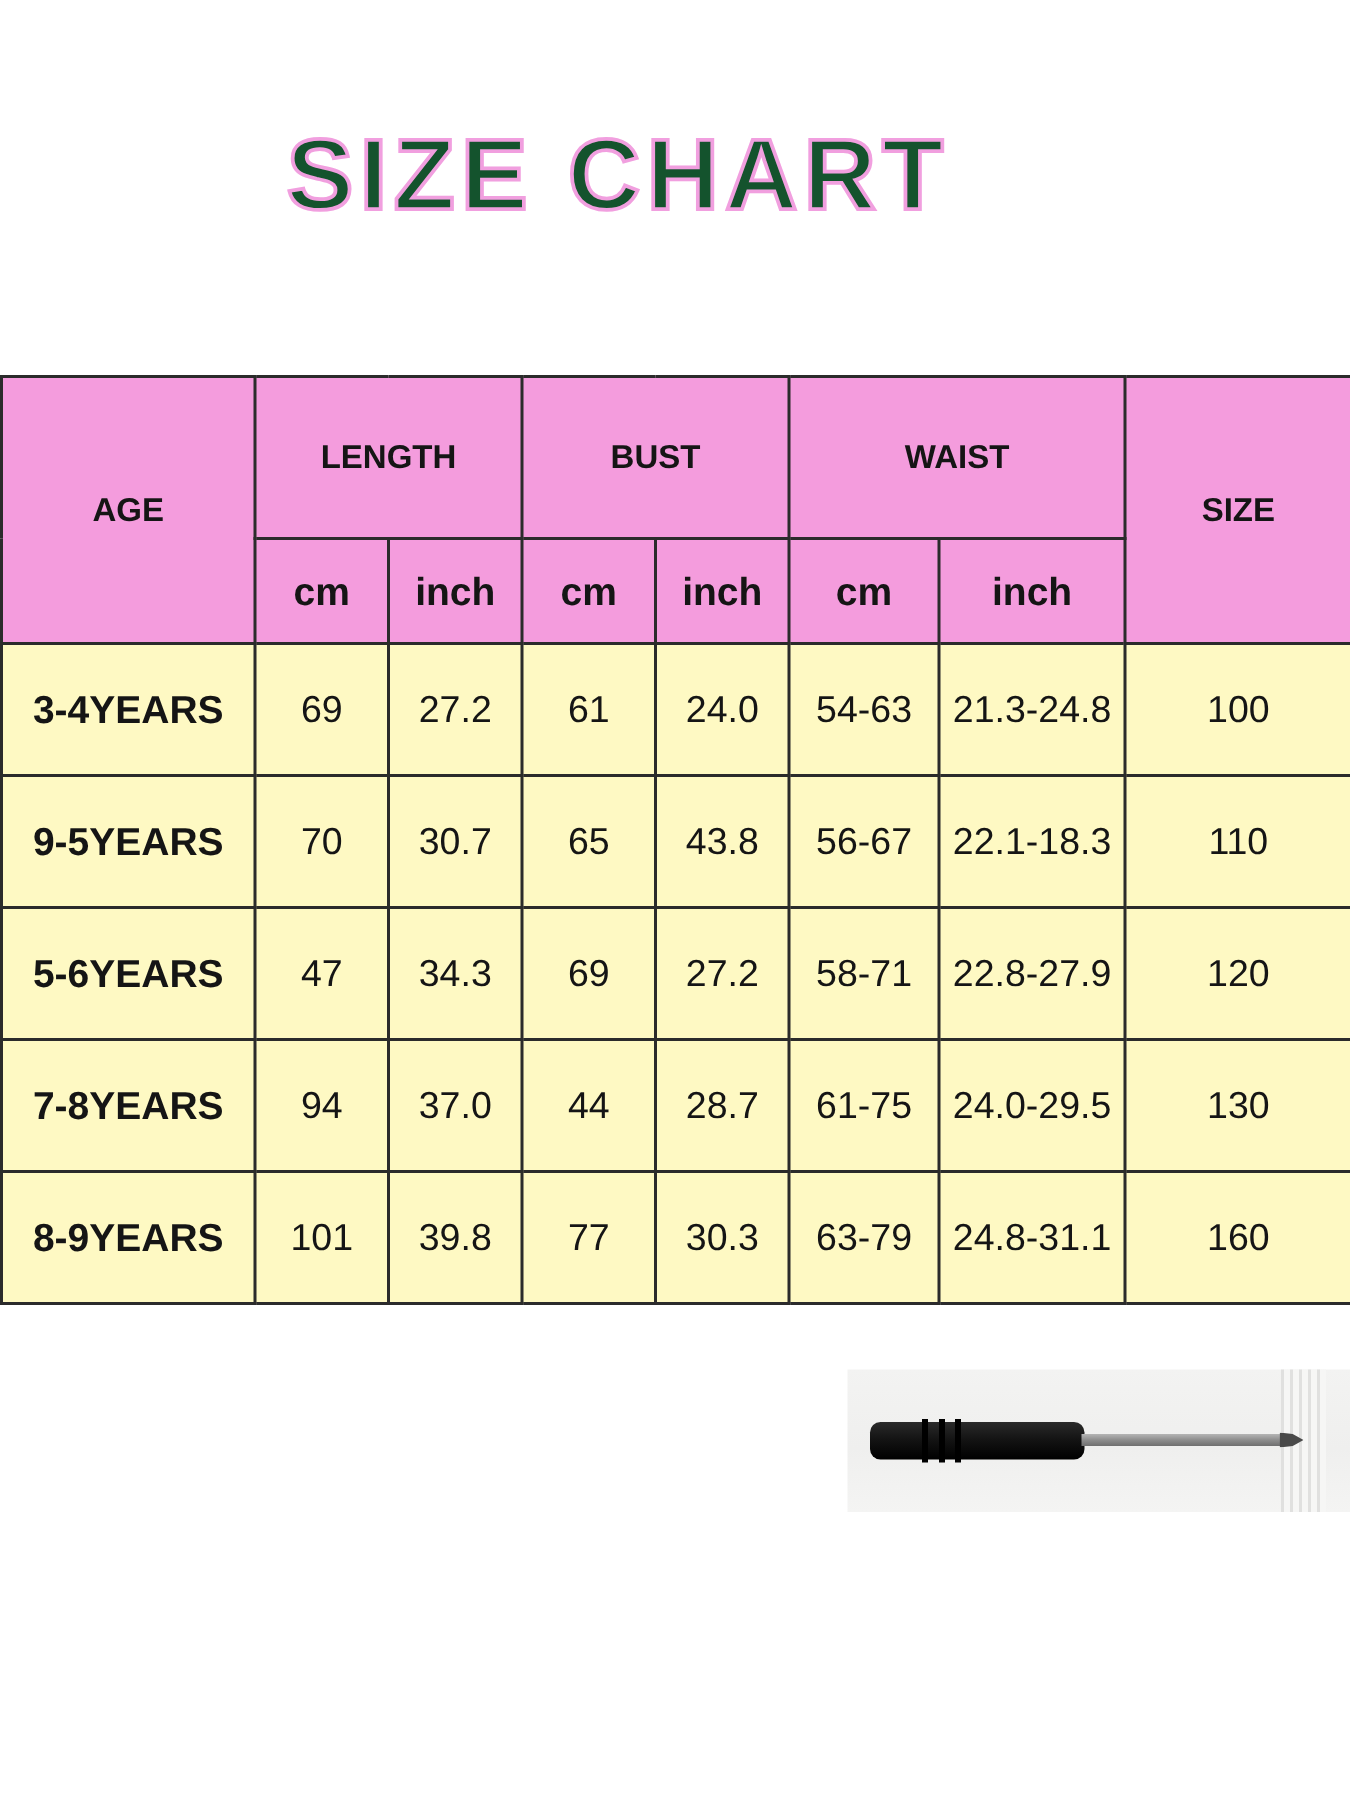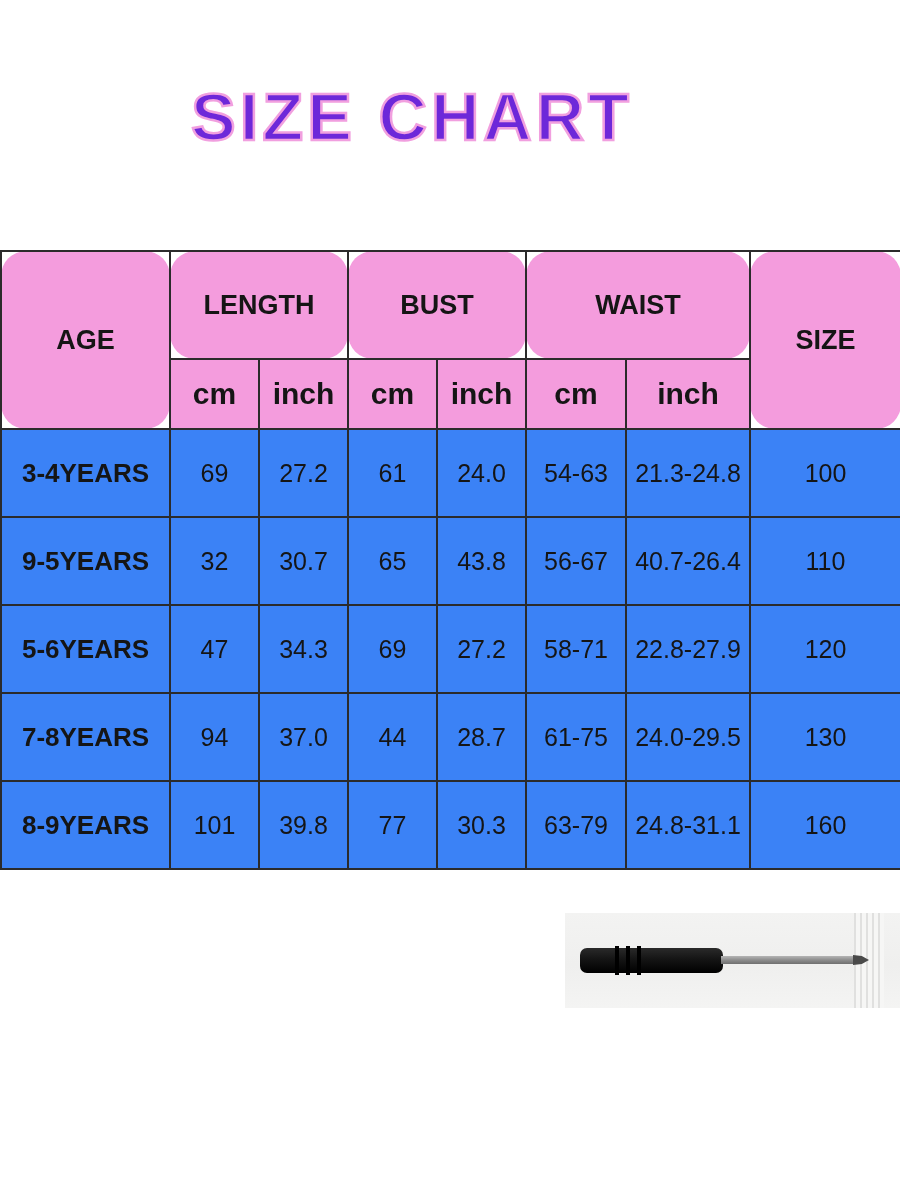--- a/index.html
+++ b/index.html
@@ -16,21 +16,21 @@
   
   .title {
     position: absolute;
     top: 78px;
     left: 0;
     width: 824px;
     text-align: center;
     font-size: 67px;
     font-weight: bold;
     letter-spacing: 4px;
-    color: #6d28d9;
+    color: #14532d;
     -webkit-text-stroke: 2.5px #f19fdf;
   }
 
   
   .size-table {
     position: absolute;
     top: 250px;
     left: 0;
     width: 900px;
     border-collapse: collapse;
@@ -40,24 +40,24 @@
     border: 2px solid #2b2b2b;
     text-align: center;
     vertical-align: middle;
     color: #151515;
   }
   .size-table thead th {
     background: #f49cdd;
     font-weight: bold;
   }
   .row-group { height: 108px; }
-  .row-group th { font-size: 27px; border-radius: 25px; }
+  .row-group th { font-size: 22px; }
   .row-units { height: 70px; }
-  .row-units th { font-size: 30px; }
-  .size-table tbody tr { height: 88px; background: #3b82f6; }
+  .row-units th { font-size: 26px; }
+  .size-table tbody tr { height: 88px; background: #fef9c3; }
   .size-table tbody td { font-size: 25px; font-weight: normal; }
   .size-table tbody td.cell-age { font-size: 26px; font-weight: bold; }
   .size-table tbody td.cell-size { font-weight: normal; }
 
   
   .photo {
     position: absolute;
     left: 565px;
     top: 913px;
     width: 335px;
@@ -157,26 +157,26 @@
         <td>69</td>
         <td>27.2</td>
         <td>61</td>
         <td>24.0</td>
         <td>54-63</td>
         <td>21.3-24.8</td>
         <td class="cell-size">100</td>
       </tr>
       <tr>
         <td class="cell-age">9-5YEARS</td>
-        <td>32</td>
+        <td>70</td>
         <td>30.7</td>
         <td>65</td>
         <td>43.8</td>
         <td>56-67</td>
-        <td>40.7-26.4</td>
+        <td>22.1-18.3</td>
         <td class="cell-size">110</td>
       </tr>
       <tr>
         <td class="cell-age">5-6YEARS</td>
         <td>47</td>
         <td>34.3</td>
         <td>69</td>
         <td>27.2</td>
         <td>58-71</td>
         <td>22.8-27.9</td>

